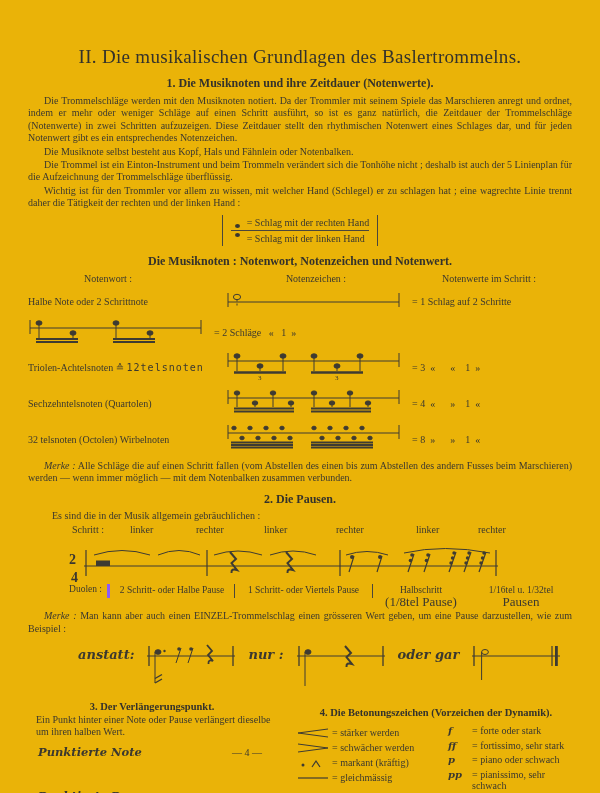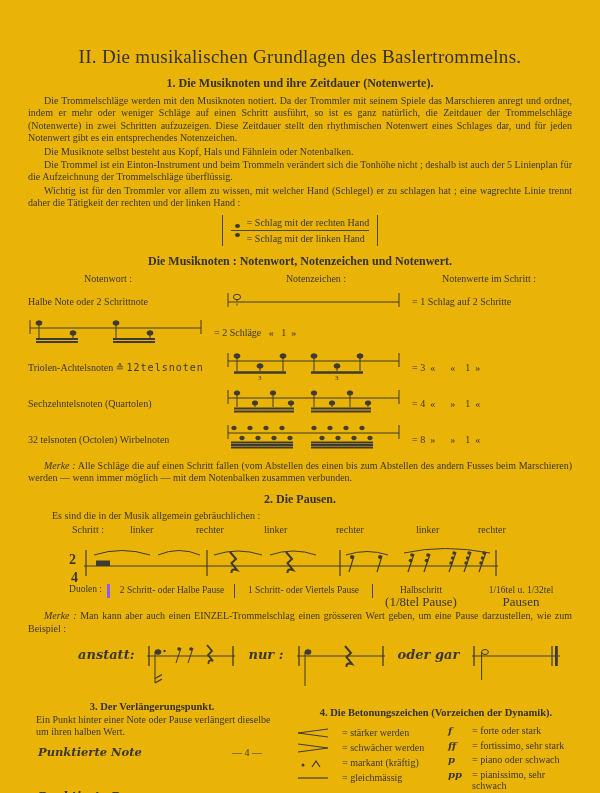--- a/index.html
+++ b/index.html
@@ -47,21 +47,21 @@
   
   .bottom{display:flex;margin:8px 24px 0;gap:16px;}
   .bcol-left{width:256px;}
   .bcol-right{flex:1;}
   .b3h,.b4h{font-weight:bold;font-size:10.5px;text-align:center;color:#34322b;}
   .b3t{font-size:10px;line-height:12px;margin:2px 0 0 12px;}
   .pk-labels{display:flex;gap:30px;margin:7px 0 0 14px;font-size:11.5px;flex-direction:column;}
   .b4h{margin-top:6px;}
   .dyn-grid{display:flex;margin-top:7px;}
   .dyn-col{width:152px;}
-  .dyn-row{display:flex;align-items:center;height:15px;font-size:10px;gap:12px;}
+  .dyn-row{display:flex;align-items:center;height:15px;font-size:10px;gap:2px;}
   .let-col{flex:1;}
   .let-row{display:flex;font-size:10px;line-height:11.5px;margin-bottom:3px;}
   .sign{width:24px;font-style:italic;font-weight:bold;font-family:"DejaVu Serif",serif;flex:none;}
   .pagenum{position:absolute;left:0;right:106px;top:747px;text-align:center;font-size:10px;}
 </style>
 </head>
 <body>
 
 <div class="page">
 

